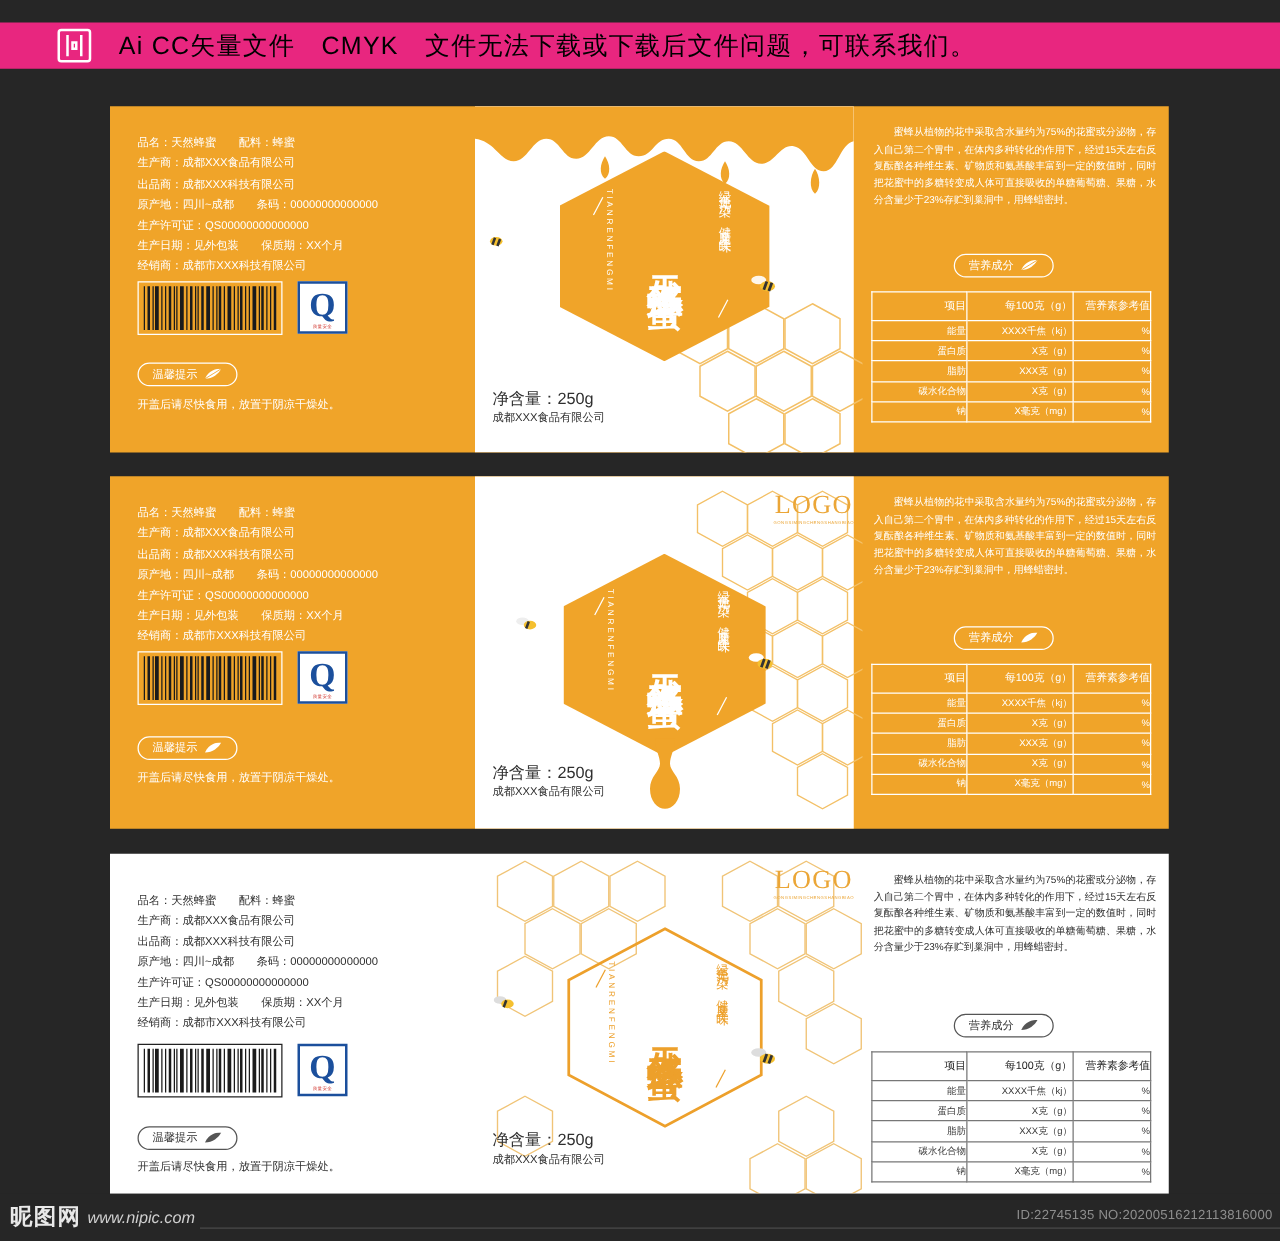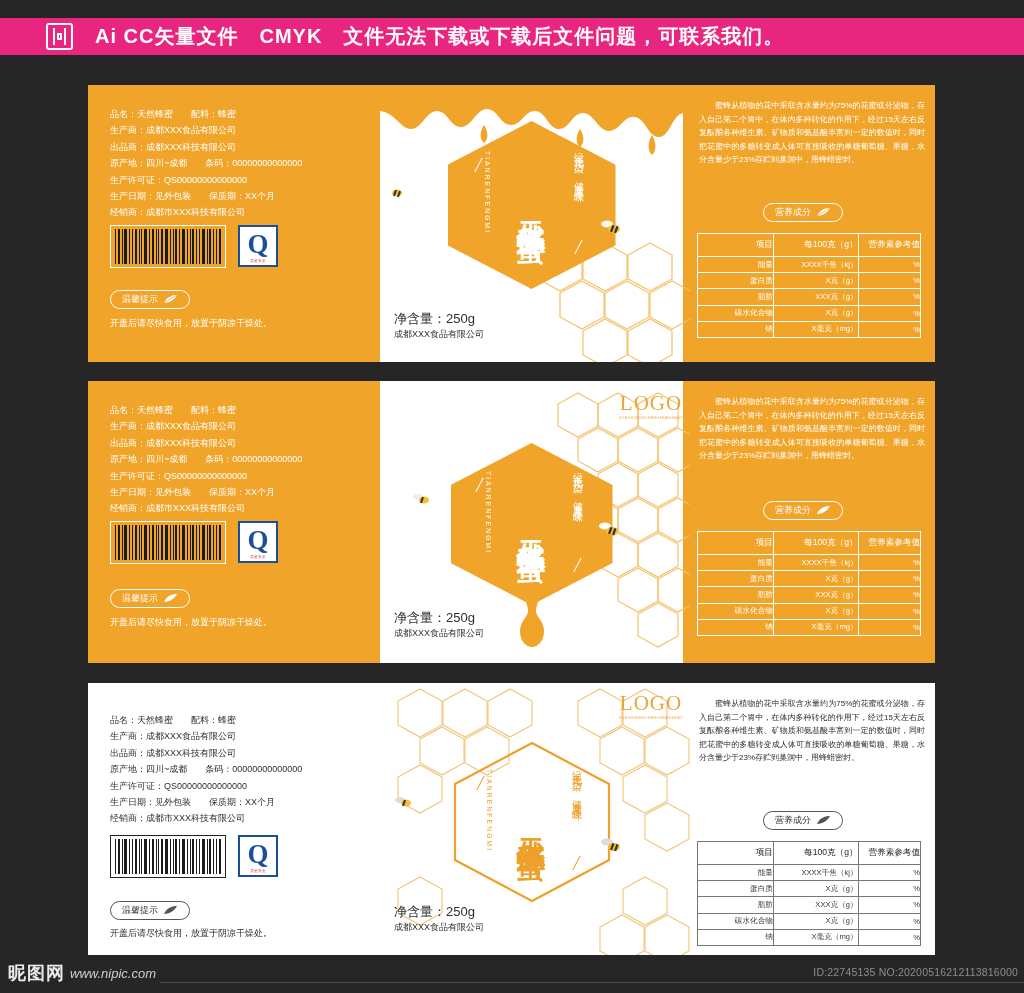--- a/index.html
+++ b/index.html
@@ -4,21 +4,21 @@
 <style>
   * { margin:0; padding:0; box-sizing:border-box; }
   html,body { width:1024px; height:993px; background:#262626; font-family:"Liberation Sans","DejaVu Sans",sans-serif; overflow:hidden; }
 
   
   .topbar-wrap { position:absolute; left:0; top:18px; width:1024px; height:37px; background:#e8267f; display:flex; align-items:center; }
   .topbar-logo { width:27px; height:27px; margin-left:46px; border:2px solid #fff; border-radius:3px; position:relative; flex:none; }
   .topbar-logo::before { content:""; position:absolute; left:5px; top:3px; width:2px; height:17px; background:#fff; }
   .topbar-logo::after { content:""; position:absolute; right:5px; top:3px; width:2px; height:17px; background:#fff; }
   .topbar-logo i { position:absolute; left:9px; top:8px; width:5px; height:7px; border:2px solid #fff; font-style:normal; }
-  .topbar-text { color:#ffffff; font-size:20px; letter-spacing:1px; margin-left:22px; white-space:nowrap;font-weight:bold; }
+  .topbar-text { color:#000000; font-size:20px; letter-spacing:1px; margin-left:22px; white-space:nowrap; }
 
   
   .panel { position:absolute; left:88px; width:847px; overflow:hidden; }
   #panel1 { top:85px;  height:277px; background:#f0a429; }
   #panel2 { top:381px; height:282px; background:#f0a429; }
   #panel3 { top:683px; height:272px; background:#ffffff; }
 
   .col-left   { position:absolute; left:0;   top:0; width:292px; height:100%; }
   .col-center { position:absolute; left:292px; top:0; width:303px; height:100%; }
   .col-right  { position:absolute; left:595px; top:0; width:252px; height:100%; }

